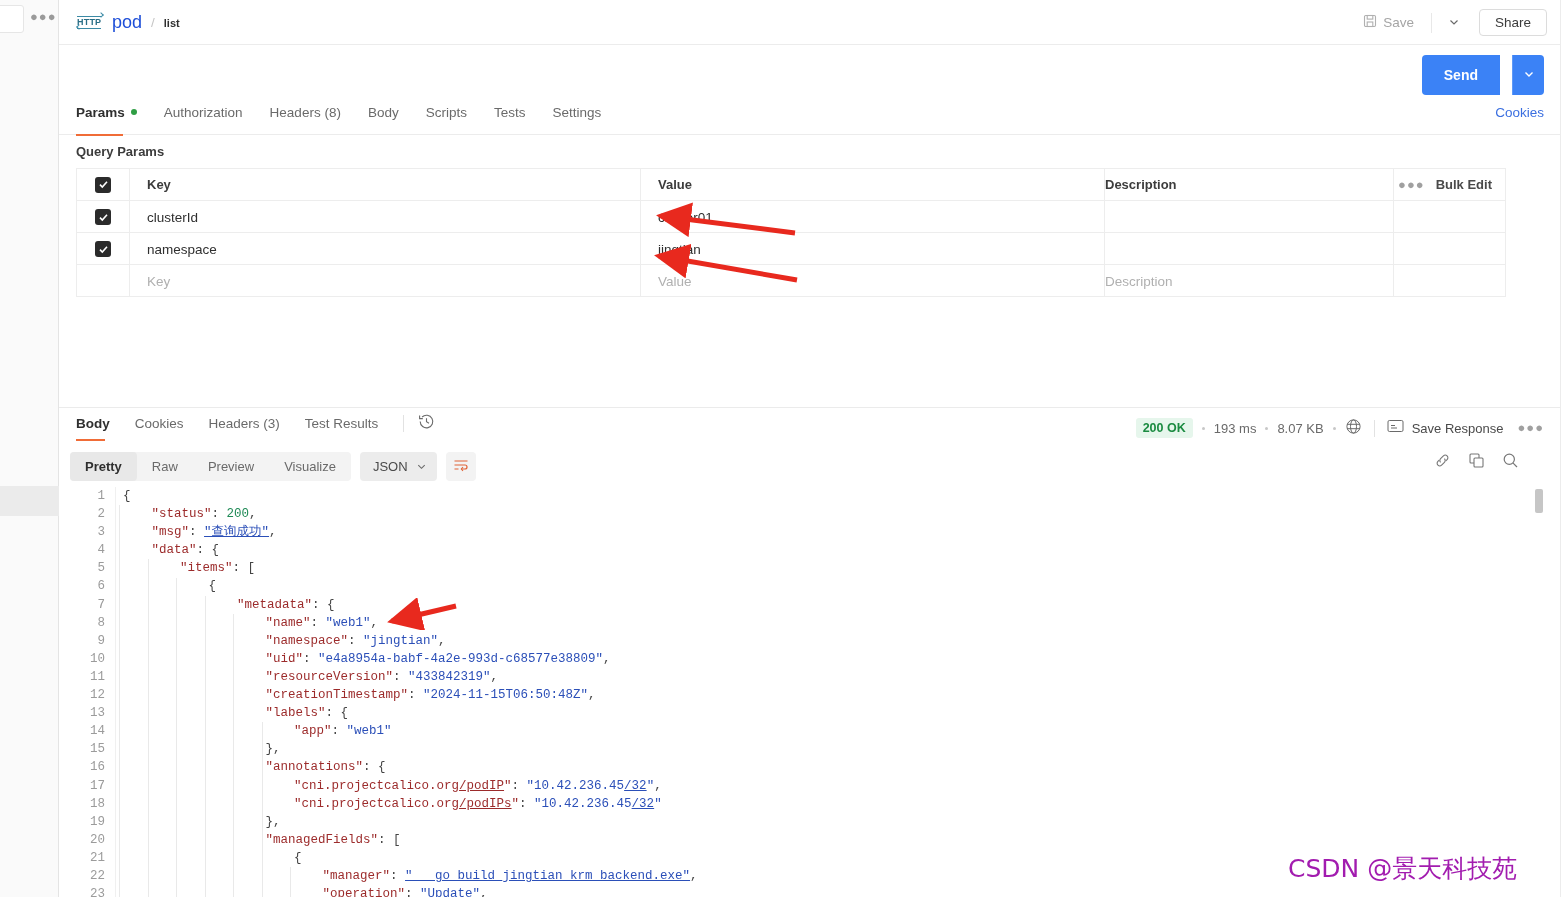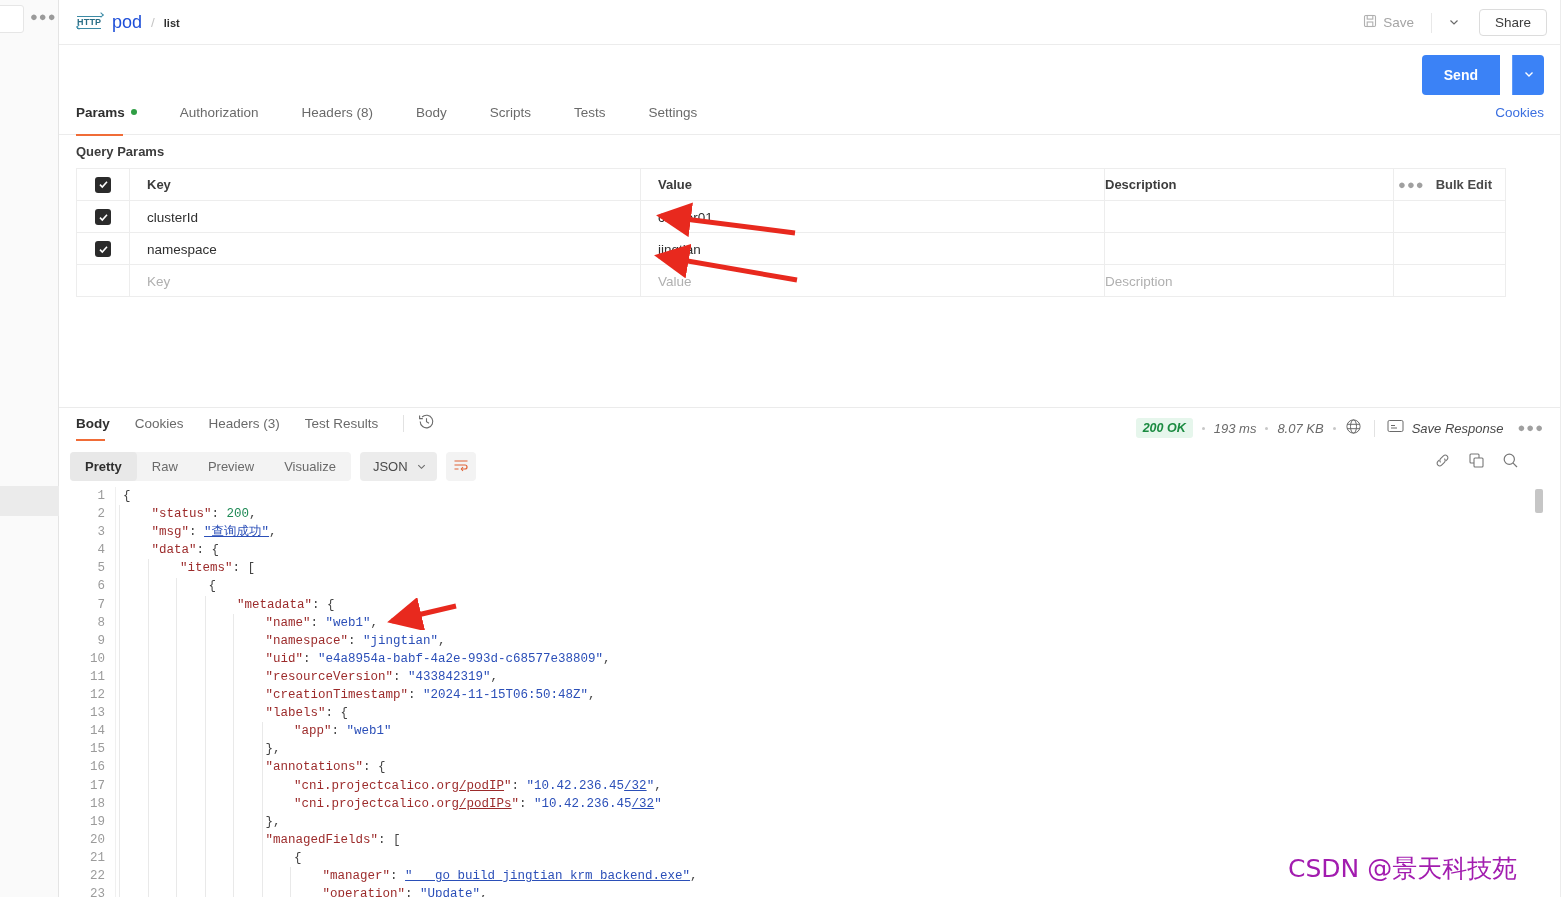--- a/index.html
+++ b/index.html
@@ -90,21 +90,21 @@
     background: #3b82f6; border: none; border-left: 1px solid #5d99f8;
     border-radius: 0 4px 4px 0; width: 32px; height: 40px; display: flex;
     align-items: center; justify-content: center; cursor: pointer;
   }
 
   
   .req-tabs {
     position: absolute; left: 59px; top: 105px; width: 1502px; height: 30px;
     border-bottom: 1px solid #ececec;
   }
-  .tab-list { position: absolute; left: 17px; top: 0; display: flex; height: 30px; gap: 16px; }
+  .tab-list { position: absolute; left: 17px; top: 0; display: flex; height: 30px; gap: 0; }
   .rtab {
     font-size: 13.5px; color: #6a6a6a; padding: 0 15px 10px 0; margin-right: 12px;
     position: relative; display: flex; align-items: flex-start; cursor: pointer;
   }
   .rtab:first-child { padding-left: 0; }
   .rtab.active { color: #2f2f2f; font-weight: 700; }
   .rtab.active::after {
     content: ""; position: absolute; left: 0; bottom: -1px; width: 47px; height: 2px; background: #f06c37;
   }
   .dot-green {
@@ -146,21 +146,21 @@
     font-size: 13.5px; color: #6a6a6a; margin-right: 25px; position: relative;
     padding-bottom: 9px; cursor: pointer;
   }
   .rsp-tab.active { color: #2f2f2f; font-weight: 700; }
   .rsp-tab.active::after {
     content: ""; position: absolute; left: 0; bottom: -1px; width: 29px; height: 2px; background: #f06c37;
   }
   .rsp-sep { width: 1px; height: 17px; background: #e2e2e2; margin-right: 14px; margin-bottom: 9px; }
 
   .resp-meta {
-    position: absolute; right: 17px; top: 415px; display: flex; align-items: center; gap: 0; height: 26px; font-style: italic;
+    position: absolute; right: 17px; top: 415px; display: flex; align-items: center; gap: 0; height: 26px;
   }
   .status-ok {
     background: #e6f6ec; color: #1b8b41; font-size: 12.5px; font-weight: 700;
     padding: 3px 7px; border-radius: 3px;
   }
   .meta-dot { width: 3px; height: 3px; border-radius: 50%; background: #c7c7c7; margin: 0 9px; }
   .meta-txt { font-size: 13px; color: #6a6a6a; }
   .meta-vsep { width: 1px; height: 17px; background: #e2e2e2; margin: 0 12px; }
   .save-resp { font-size: 13px; color: #4a4a4a; margin-left: 8px; cursor: pointer; }
   .meta-dots { font-size: 13px; color: #a0a0a0; letter-spacing: 1px; line-height: 8px; margin-left: 14px; }

